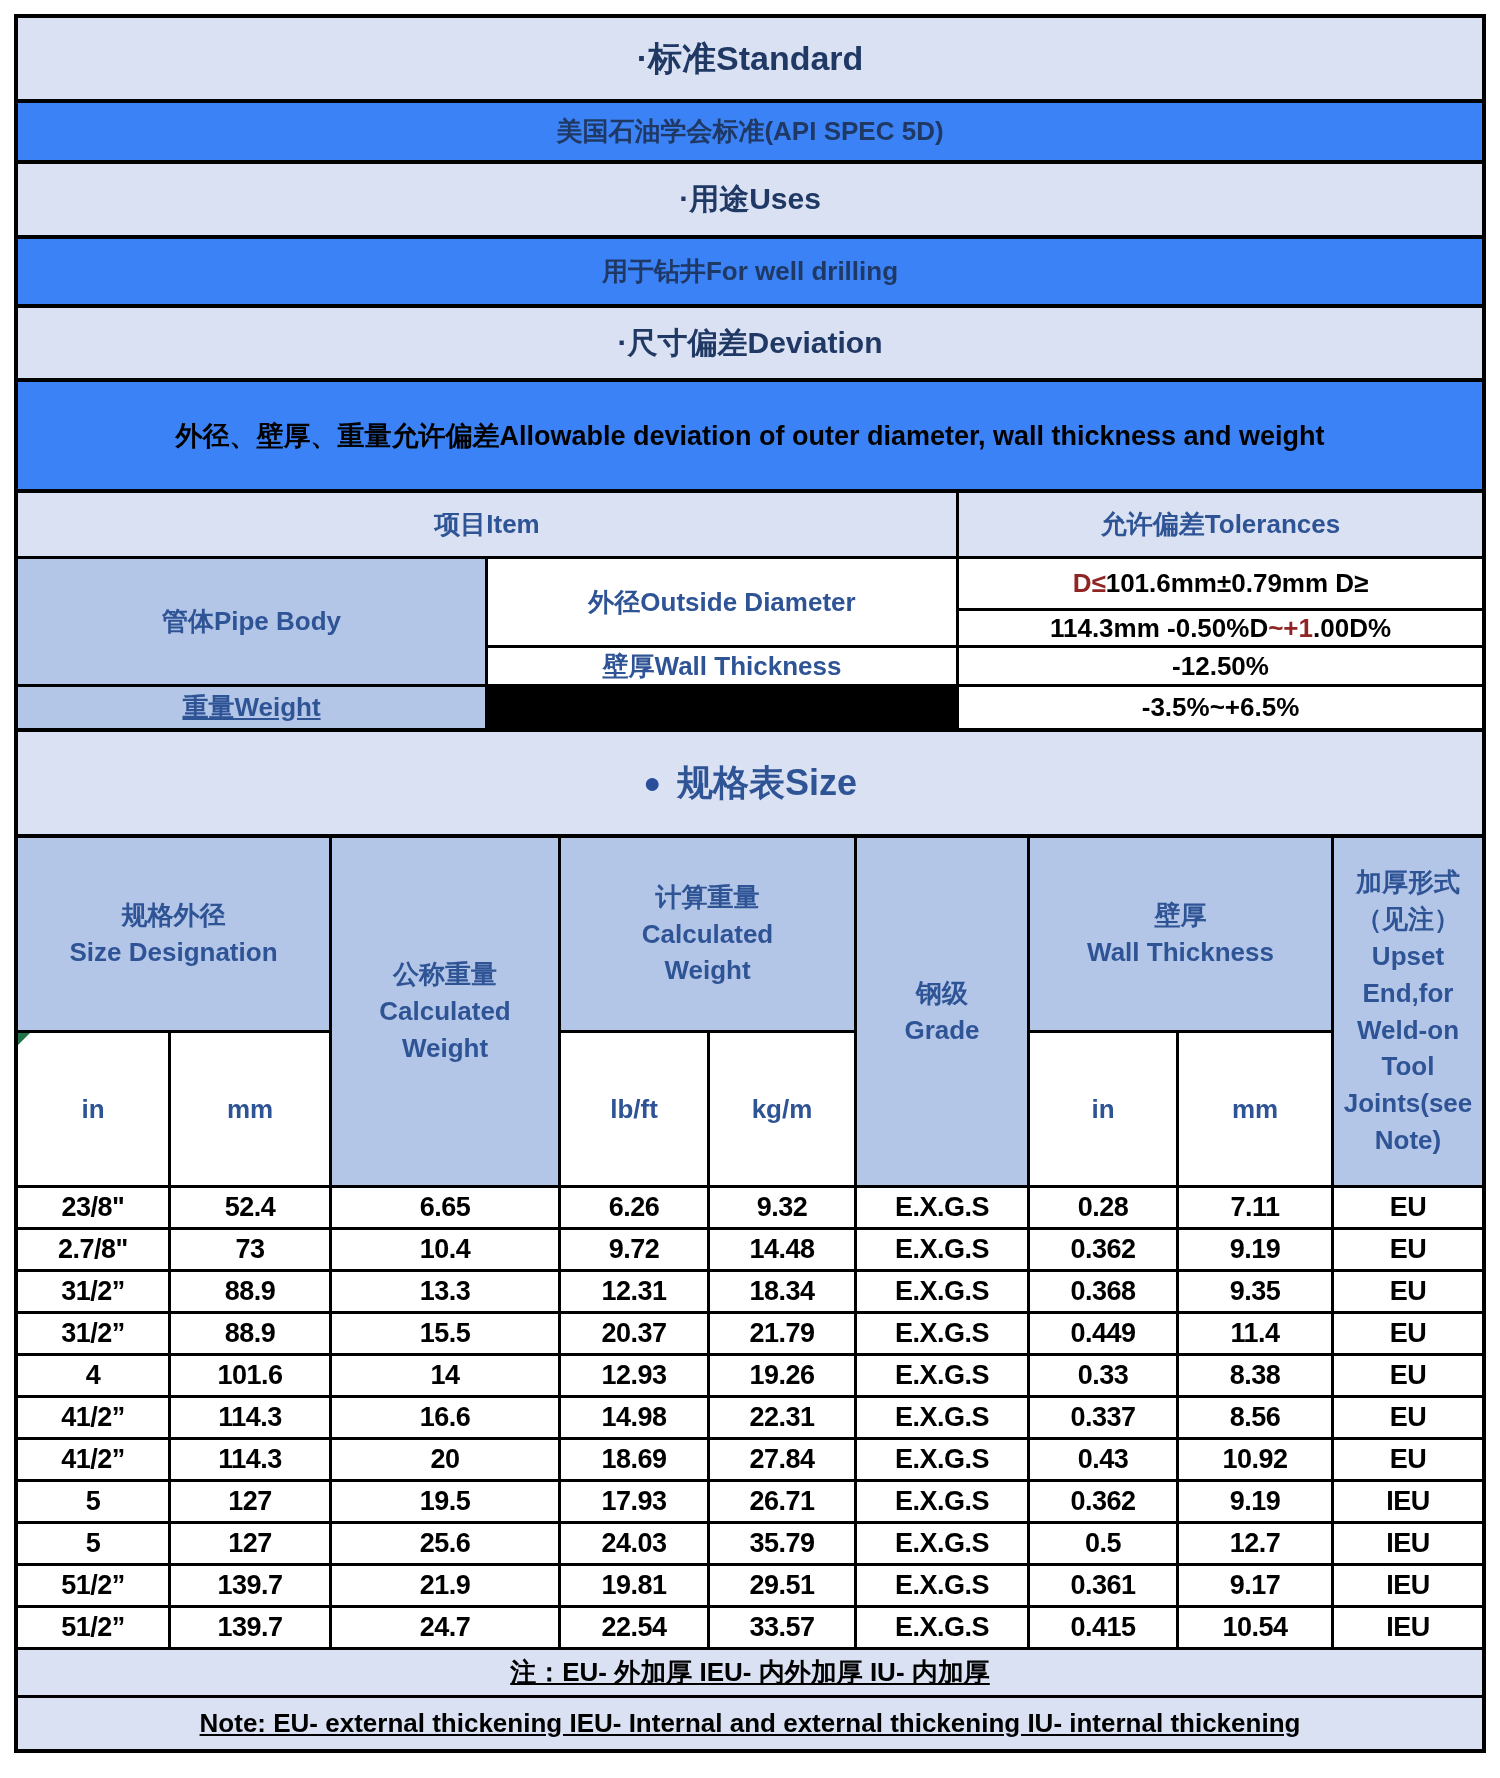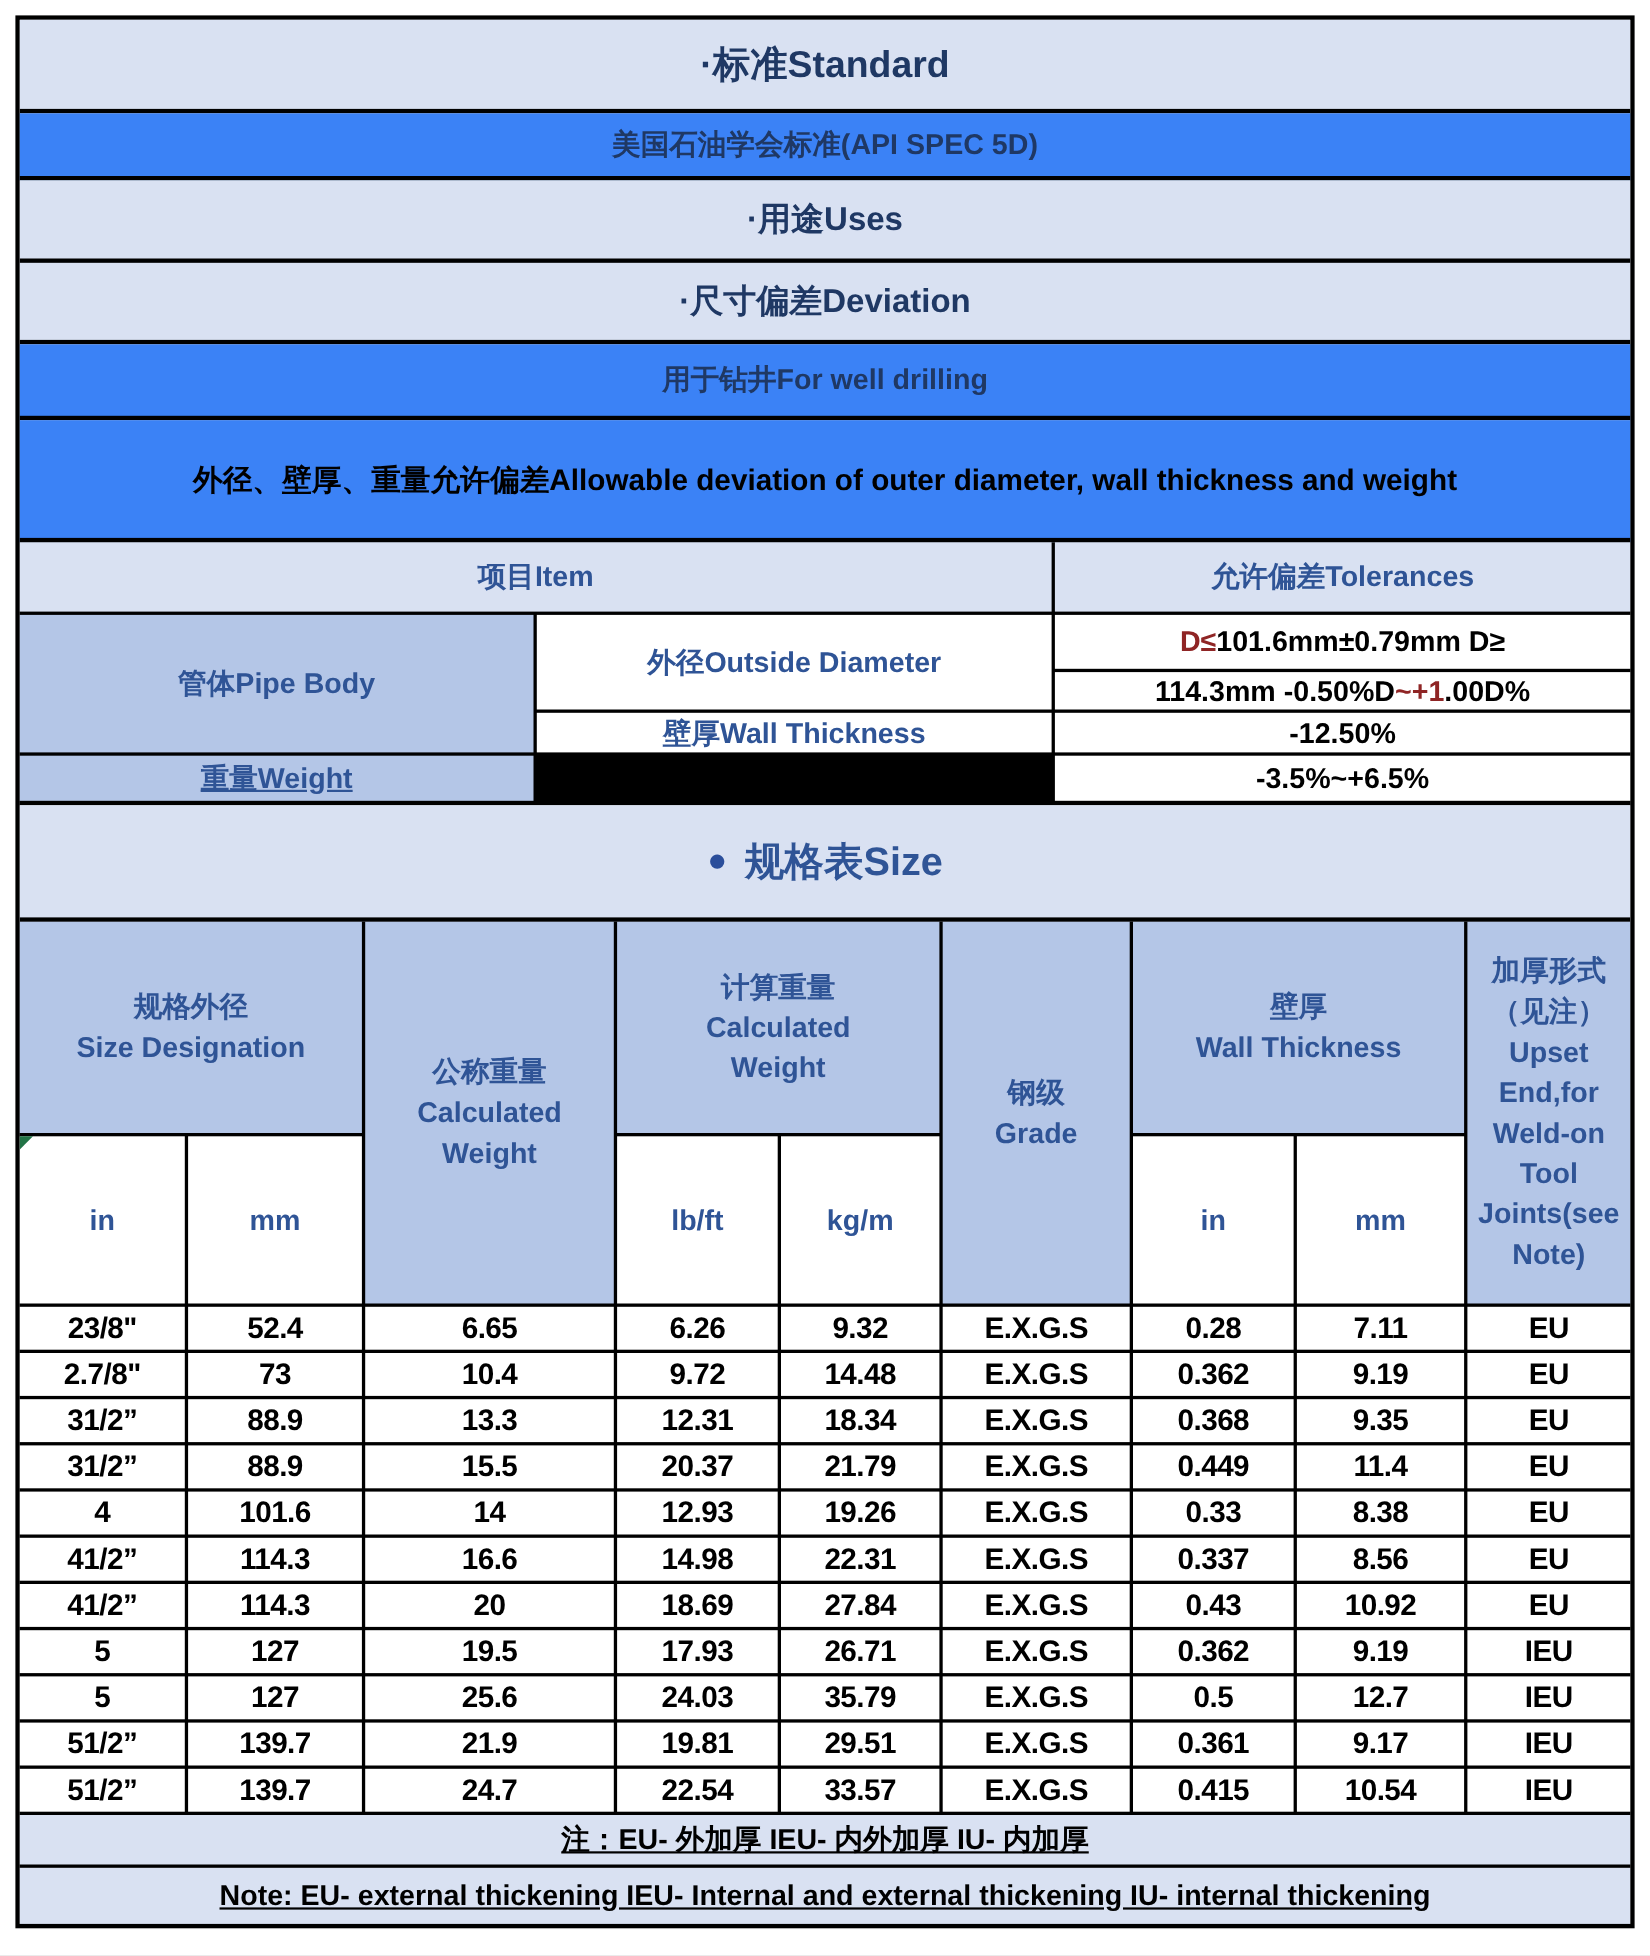--- a/index.html
+++ b/index.html
@@ -63,22 +63,22 @@
 </style>
 </head>
 <body>
 
 <div class="page">
   <div class="doc">
 
     <div class="band lav h1 navy">·标准Standard</div>
     <div class="band whitebg h2 navy">美国石油学会标准(API SPEC 5D)</div>
     <div class="band lav h3 navy">·用途Uses</div>
+    <div class="band whitebg h4 navy">用于钻井For well drilling</div>
     <div class="band lav h5 navy">·尺寸偏差Deviation</div>
-    <div class="band whitebg h4 navy">用于钻井For well drilling</div>
     <div class="band whitebg h6 blk">外径、壁厚、重量允许偏差Allowable deviation of outer diameter, wall thickness and weight</div>
 
     <div class="tolgrid">
       <div class="tg-item lavc blue">项目Item</div>
       <div class="tg-tol lavc blue">允许偏差Tolerances</div>
       <div class="tg-body peri blue">管体Pipe Body</div>
       <div class="tg-od blue">外径Outside Diameter</div>
       <div class="tg-od1 blk">
           <span class="red">D≤</span>
           <span>101.6mm±0.79mm D≥</span>

